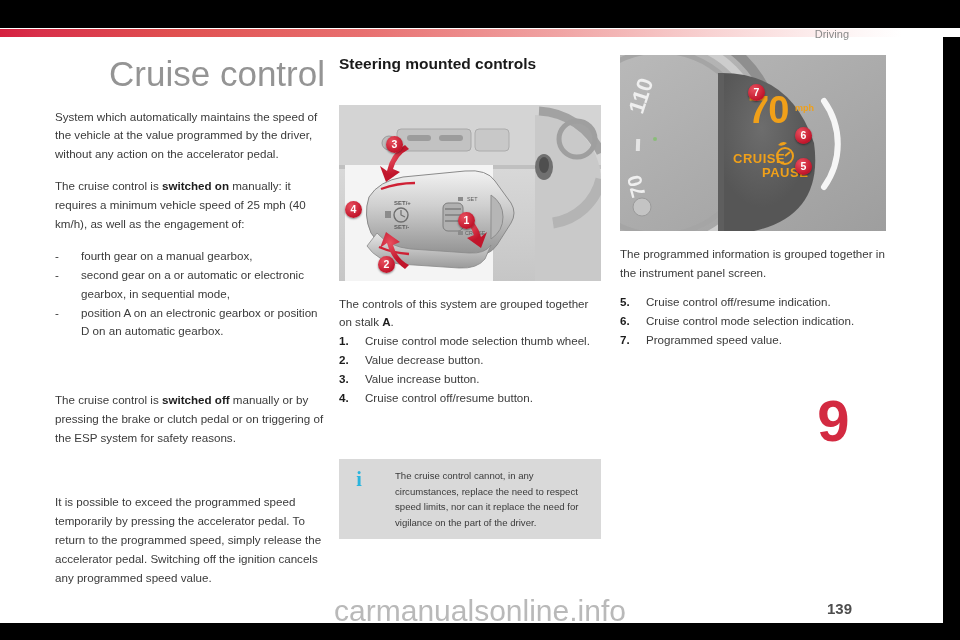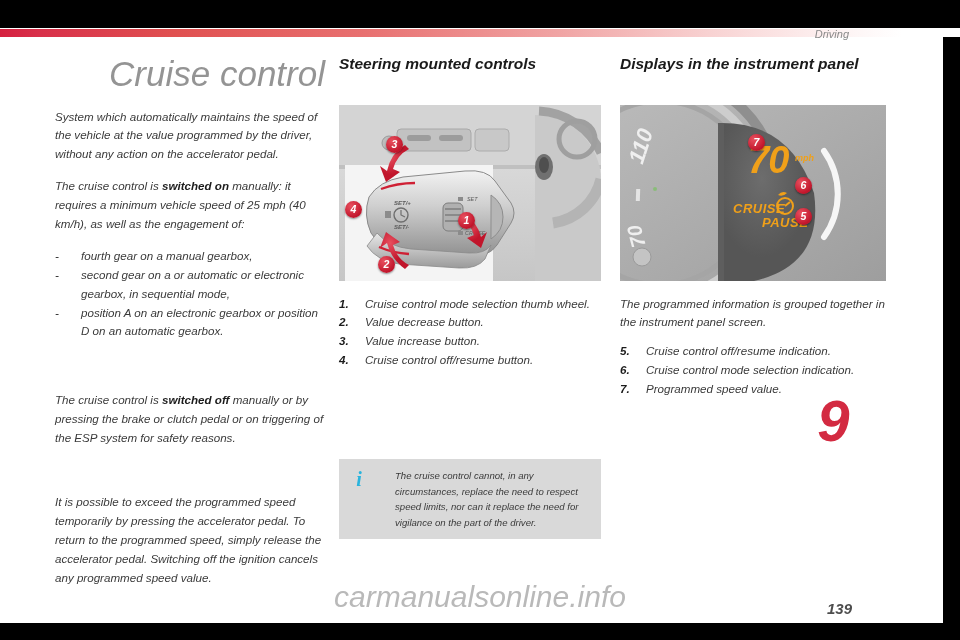--- a/index.html
+++ b/index.html
@@ -2,40 +2,40 @@
 <html><head>
 <meta charset="utf-8">
 <style>
   * { margin:0; padding:0; box-sizing:border-box; }
   html, body {
     width:960px; height:640px;
     background:#ffffff;
     font-family:"Liberation Sans", sans-serif;
     overflow:hidden;
   }
-  .page { position:relative; width:872px; height:640px; background:#fff;font-style:italic; }
+  .page { position:relative; width:872px; height:640px; background:#fff; }
 
   
   .top-black { position:absolute; left:0; top:0; width:960px; height:28px; background:#000; }
   .top-red   { position:absolute; left:0; top:29px; width:960px; height:8px;
                background:linear-gradient(to right,#d5203f 0%,#d8304a 4%,#e05050 18%,#e87070 38%,#f0a3a3 58%,#f8d2d2 74%,#fdf0f0 86%,#ffffff 94%,#ffffff 100%); }
   .chapter-tab { position:absolute; right:23px; top:28px; font-size:11px; color:#8a8a8a;
                  font-family:"Liberation Sans", sans-serif; }
 
   
   .bottom-black { position:absolute; left:0; top:623px; width:960px; height:17px; background:#000; }
   .right-black  { position:absolute; left:943px; top:37px; width:17px; height:586px; background:#000; }
 
   
   .chapter-num { position:absolute; right:17px; top:392px; width:44px; text-align:center;
                  font-size:58px; font-weight:bold; color:#d32a41; line-height:1;
                  font-family:"Liberation Sans", sans-serif; letter-spacing:-1px; }
 
   
-  .watermark { position:absolute; left:0; top:580px; width:960px; text-align:center;
+  .watermark { position:absolute; left:0; top:594px; width:960px; text-align:center;
                font-size:30px; color:#b9b9b9; letter-spacing:0px;
                font-family:"Liberation Sans", sans-serif; }
   .pagenum { position:absolute; right:20px; top:600px; font-size:15px; color:#4d4d4d;
              font-weight:bold; font-family:"Liberation Sans", sans-serif; }
 
   
   .col { position:absolute; top:55px; }
   .col-left  { left:55px;  width:270px; }
   .col-mid   { left:339px; width:262px; }
   .col-right { left:620px; width:266px; }
@@ -203,20 +203,23 @@
         <path d="M66 164 q-14 -10 -18 -26 l-7 5 l6 -16 l14 10 l-7 3 q4 14 16 20 z" fill="url(#arrowG)"></path>
         <path d="M124 110 q14 6 18 22 l6 -5 l-6 16 l-14 -10 l7 -3 q-4 -12 -14 -16 z" fill="url(#arrowG)"></path>
       </svg>
 
       <div class="callout" style="left:119px; top:107px;">1</div>
       <div class="callout" style="left:39px; top:151px;">2</div>
       <div class="callout" style="left:47px; top:31px;">3</div>
       <div class="callout" style="left:6px; top:96px;">4</div>
     </div>
 
+    <p class="body" style="margin-bottom:0;">
+      <span>The controls of this system are grouped together on stalk </span><b>A</b><span>.</span>
+    </p>
 
     <ul class="numlist">
       <li>
         <span class="mk">1.</span>
         <span class="tx">Cruise control mode selection thumb wheel.</span>
       </li>
       <li>
         <span class="mk">2.</span>
         <span class="tx">Value decrease button.</span>
       </li>
@@ -230,21 +233,20 @@
       </li>
     </ul>
   </div>
 
   <div class="infobox">
     <div class="ico">i</div>
     <div class="txt">The cruise control cannot, in any circumstances, replace the need to respect speed limits, nor can it replace the need for vigilance on the part of the driver.</div>
   </div>
 
   <div class="col col-right">
-    <h2 class="sec-title">Displays in the instrument panel</h2>
 
     <div class="fig fig-cluster">
       <svg width="266" height="176" viewBox="0 0 266 176">
         <defs>
           <linearGradient id="clG" x1="0" y1="0" x2="1" y2="1">
             <stop offset="0" stop-color="#b9b9b9"></stop>
               <stop offset="1" stop-color="#9e9e9e"></stop>
           </linearGradient>
           <radialGradient id="scrG" cx="45%" cy="35%">
             <stop offset="0" stop-color="#6d6d6d"></stop>

